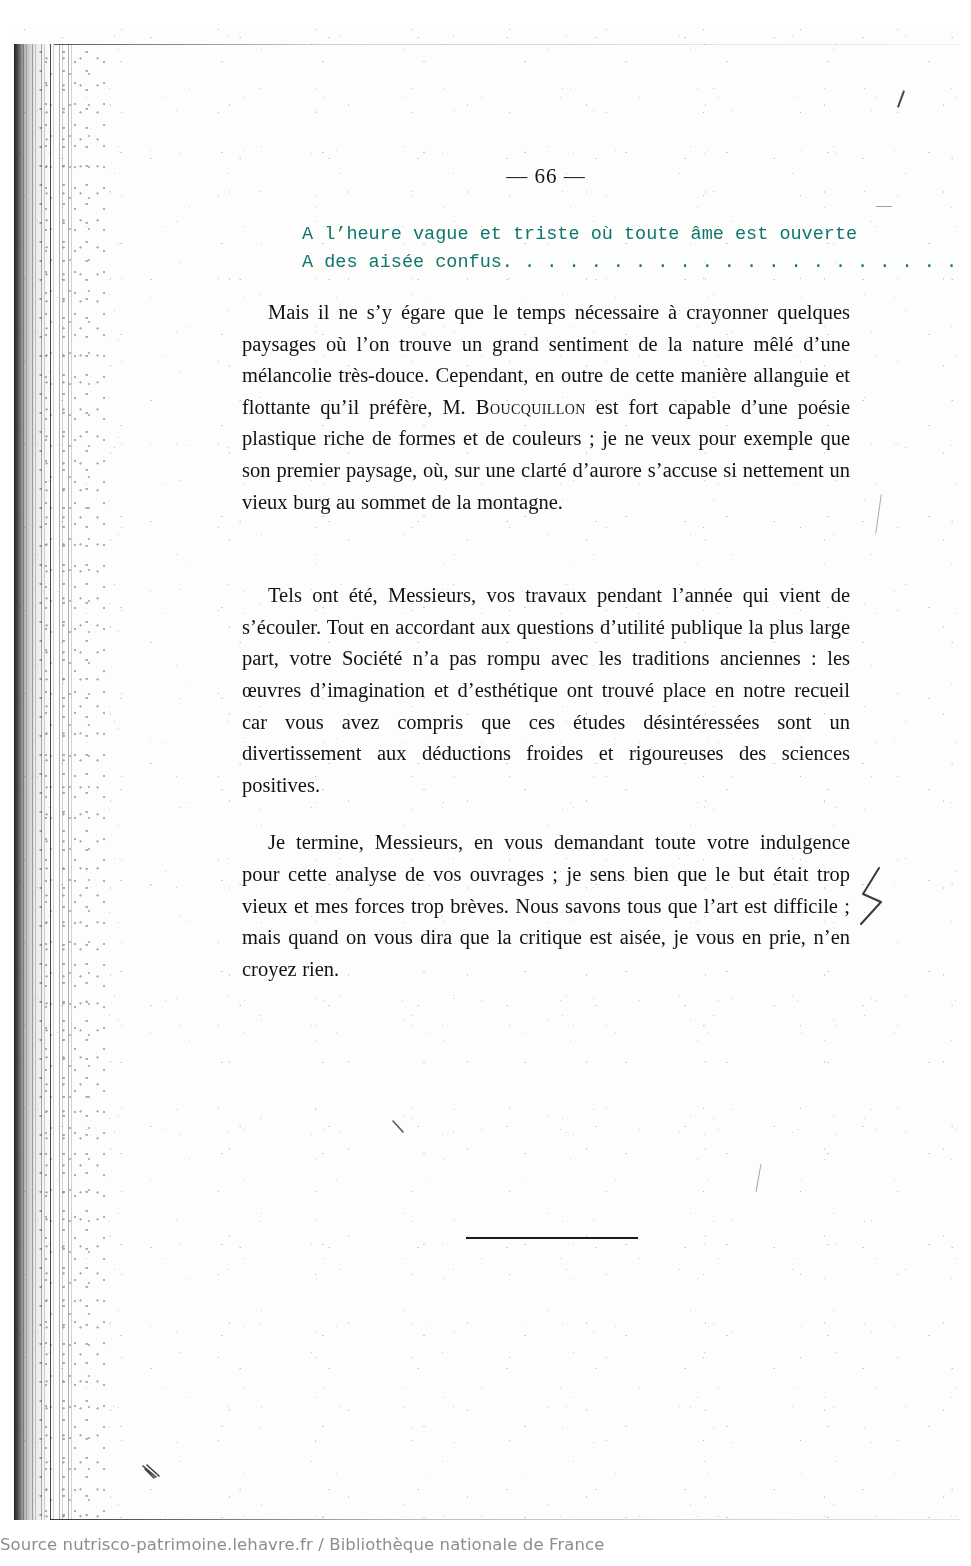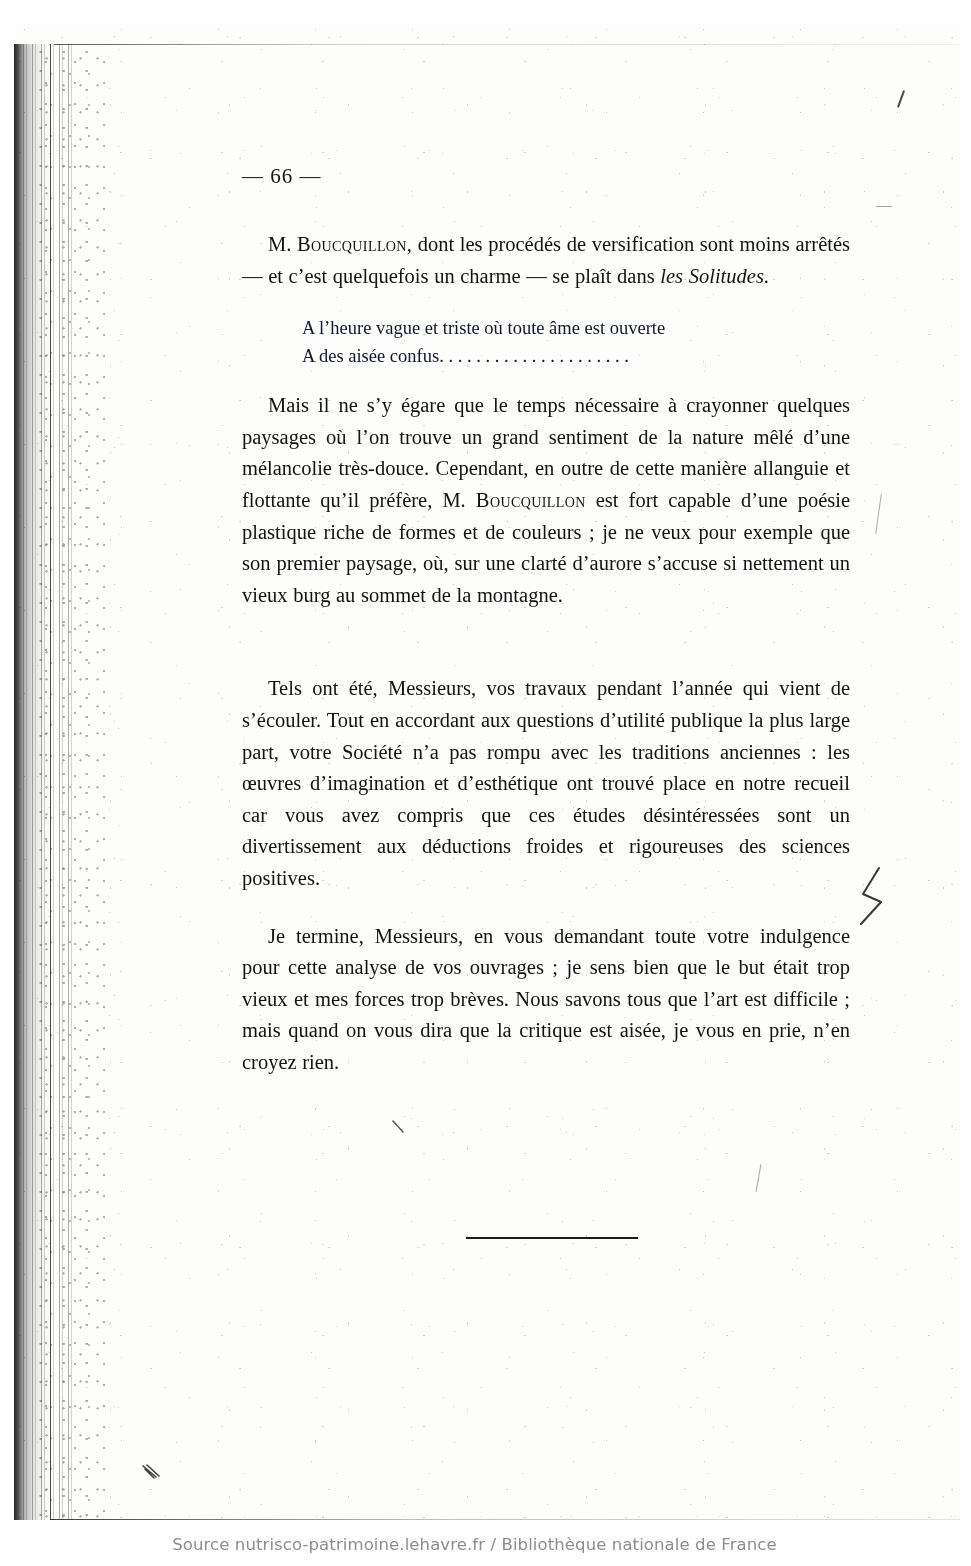--- a/index.html
+++ b/index.html
@@ -119,25 +119,25 @@
 
   
   .text-col {
     position: absolute;
     left: 228px;
     top: 140px;
     width: 608px;
   }
 
   .folio {
-    text-align: left;
+    text-align: center;
     font-size: 21px;
     letter-spacing: 1px;
     color: #151515;
-    margin: 0 0 40px 0;
+    margin: 0 0 32px 0;
     font-weight: 400;
   }
 
   p.body {
     margin: 0 0 0 0;
     font-size: 20.5px;
     line-height: 31.6px;
     color: #121212;
     text-align: justify;
     text-indent: 26px;
@@ -150,21 +150,22 @@
   }
 
   .ital { font-style: italic; }
 
   
   .verse {
     margin: 22px 0 20px 0;
     padding-left: 60px;
     font-size: 18.5px;
     line-height: 28px;
-    color: #0f172a;
+    color: #0f766e;
+    font-family: Liberation Mono, monospace;
   }
   .verse div { white-space: pre; }
 
   .gap-lg { height: 62px; }
   .gap-sm { height: 26px; }
 
   
   .rule {
     position: absolute;
     left: 452px;
@@ -219,21 +220,21 @@
     background: #666;
     opacity: .6;
   }
 
   
   .footer {
     position: absolute;
     left: 0;
     right: 22px;
     bottom: 12px;
-    text-align: center;
+    text-align: left;
     font-family: "DejaVu Sans", "Liberation Sans", sans-serif;
     font-size: 16.5px;
     color: #8d8d8d;
     letter-spacing: .1px;
   }
 </style>
 </head>
 <body>
 
 <div id="page">
@@ -247,21 +248,20 @@
     <div class="edge-top"></div>
     <div class="edge-left"></div>
     <div class="edge-bottom"></div>
 
     <div class="scan-noise"></div>
 
     <div class="text-col">
 
       <div class="folio">— 66 —</div>
 
-      <p class="body"><span>M. </span><span class="sc">Boucquillon</span><span>, dont les procédés de versification sont moins arrêtés — et c’est quelquefois un charme — se plaît dans </span><span class="ital">les Solitudes</span><span>.</span></p>
 
       <div class="verse">
         <div>A l’heure vague et triste où toute âme est ouverte</div>
         <div>A des aisée confus. . . . . . . . . . . . . . . . . . . . .</div>
       </div>
 
       <p class="body"><span>Mais il ne s’y égare que le temps nécessaire à crayonner quelques paysages où l’on trouve un grand sentiment de la nature mêlé d’une mélancolie très-douce. Cependant, en outre de cette manière allanguie et flottante qu’il préfère, M. </span><span class="sc">Boucquillon</span><span> est fort capable d’une poésie plastique riche de formes et de couleurs ; je ne veux pour exemple que son premier paysage, où, sur une clarté d’aurore s’accuse si nettement un vieux burg au sommet de la montagne.</span></p>
 
       <div class="gap-lg"></div>
 

